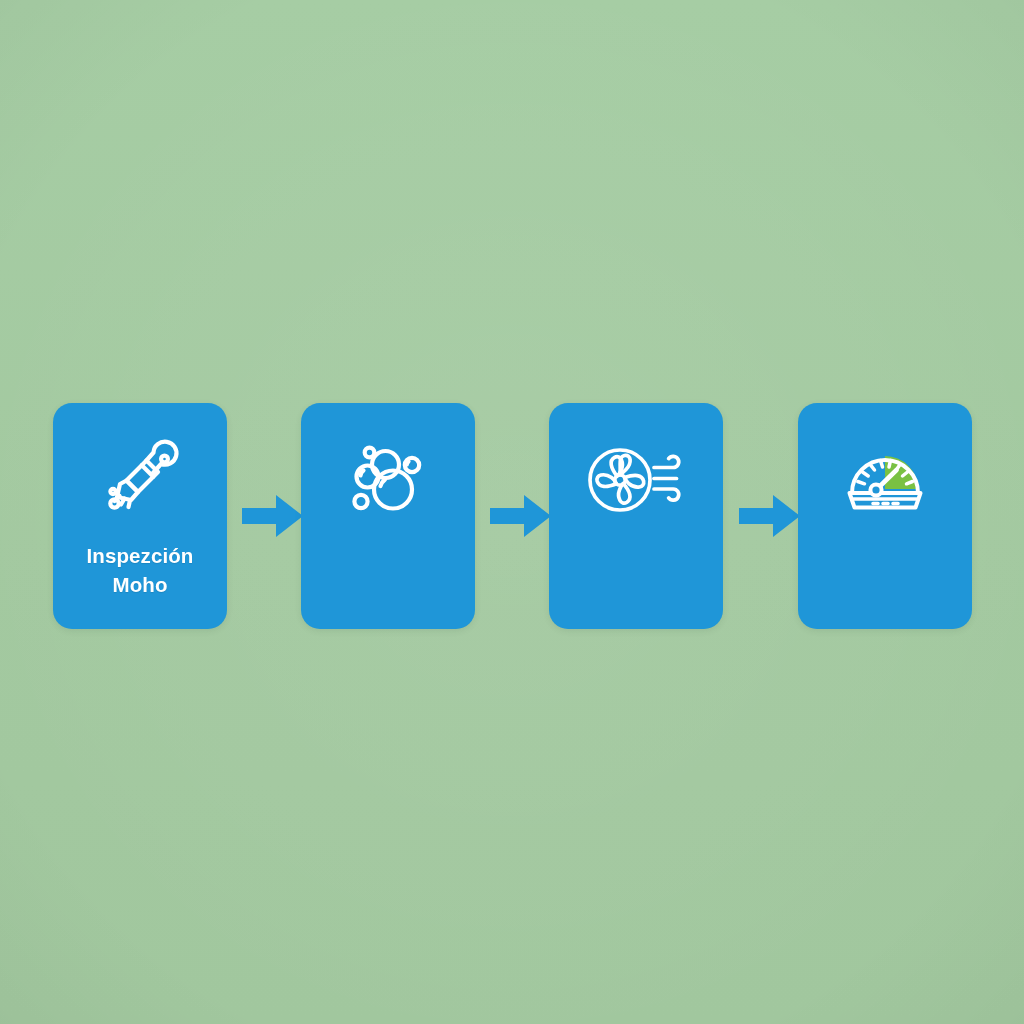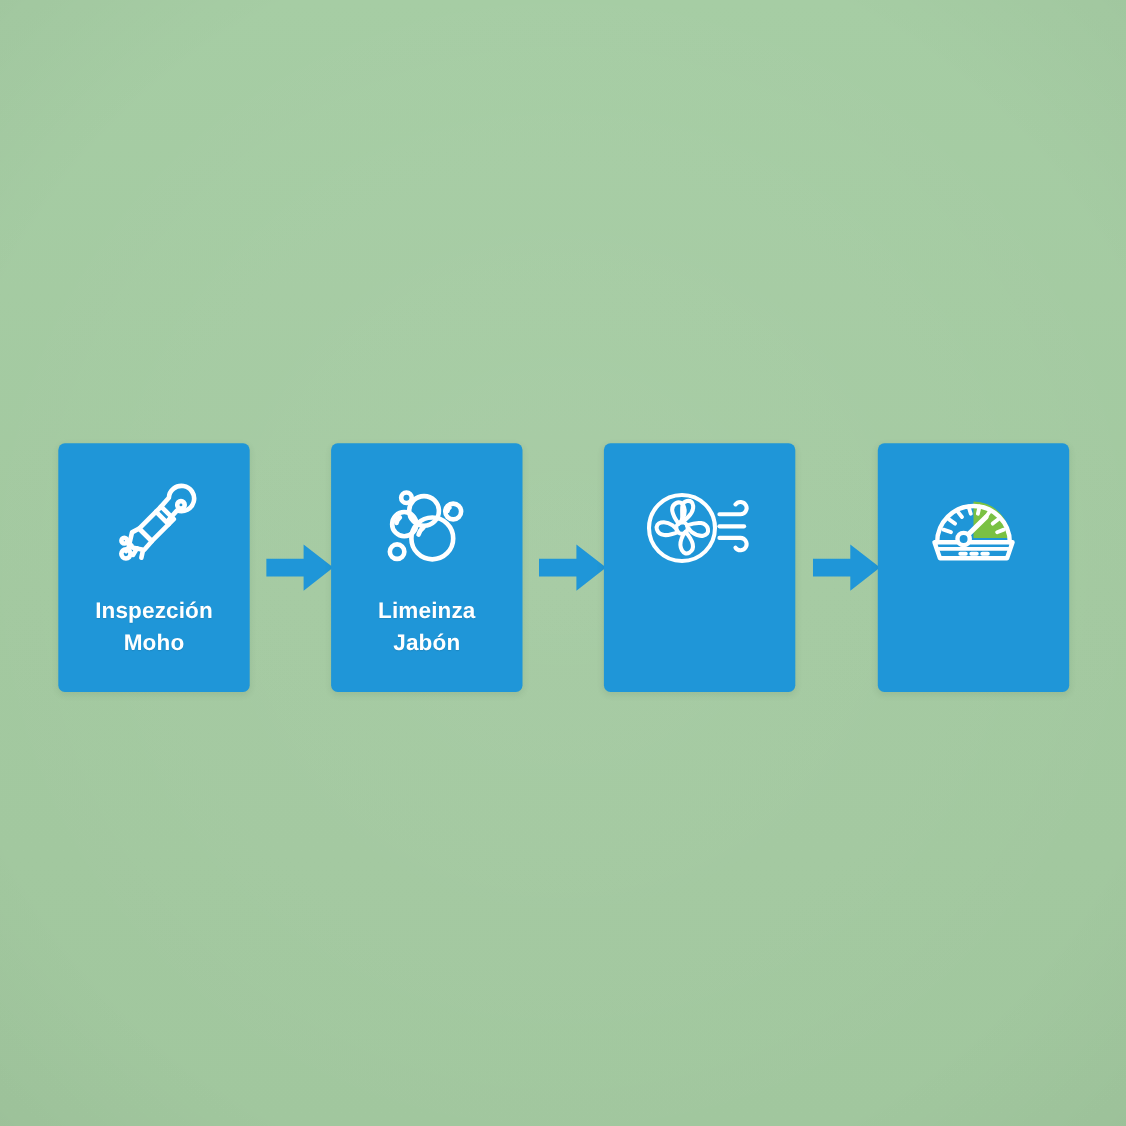--- a/index.html
+++ b/index.html
@@ -36,21 +36,21 @@
     width: 919px;
     height: 226px;
   }
 
   .card {
     position: absolute;
     top: 0;
     width: 174px;
     height: 226px;
     background: #1f96d8;
-    border-radius: 6px;
+    border-radius: 19px;
     box-shadow: 0 2px 6px rgba(40,70,50,0.10);
     display: flex;
     flex-direction: column;
     align-items: center;
     justify-content: flex-start;
     box-sizing: border-box;
     overflow: hidden;
   }
   .card.c0 { left: 0px; }
   .card.c1 { left: 248px; }
@@ -137,22 +137,20 @@
           <path d="M36 36.5 A12.5 12.5 0 0 0 31.5 43"></path>
           <circle cx="36.5" cy="21.5" r="13.5"></circle>
           <circle cx="18.5" cy="33.5" r="11"></circle>
           <path d="M14.5 27.5 A6.8 6.8 0 0 0 11.5 32.5"></path>
           <circle cx="20.5" cy="9.5" r="4.8"></circle>
           <circle cx="63" cy="22" r="7.2"></circle>
           <path d="M59.5 18.5 A4.2 4.2 0 0 0 57.8 21.5"></path>
           <circle cx="12" cy="58.5" r="6.6"></circle>
         </svg>
       </div>
-      <div class="card-label">Limeinza
-Jabón</div>
     </div>
 
     <div class="arrow a1">
       <svg width="62" height="48" viewBox="0 0 62 48">
         <path d="M0 16 L34 16 L34 3 L61 24 L34 45 L34 32 L0 32 Z" fill="#1f96d8"></path>
       </svg>
     </div>
 
     <div class="card c2">
       <div class="card-icon">

